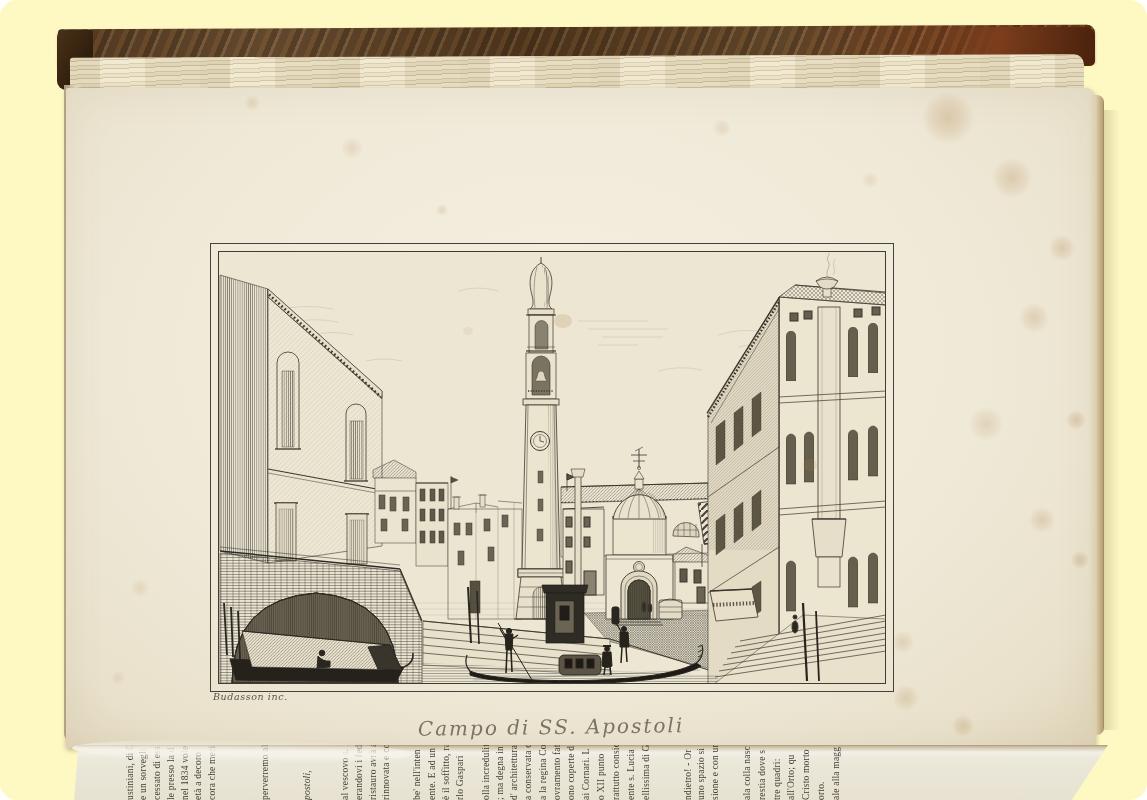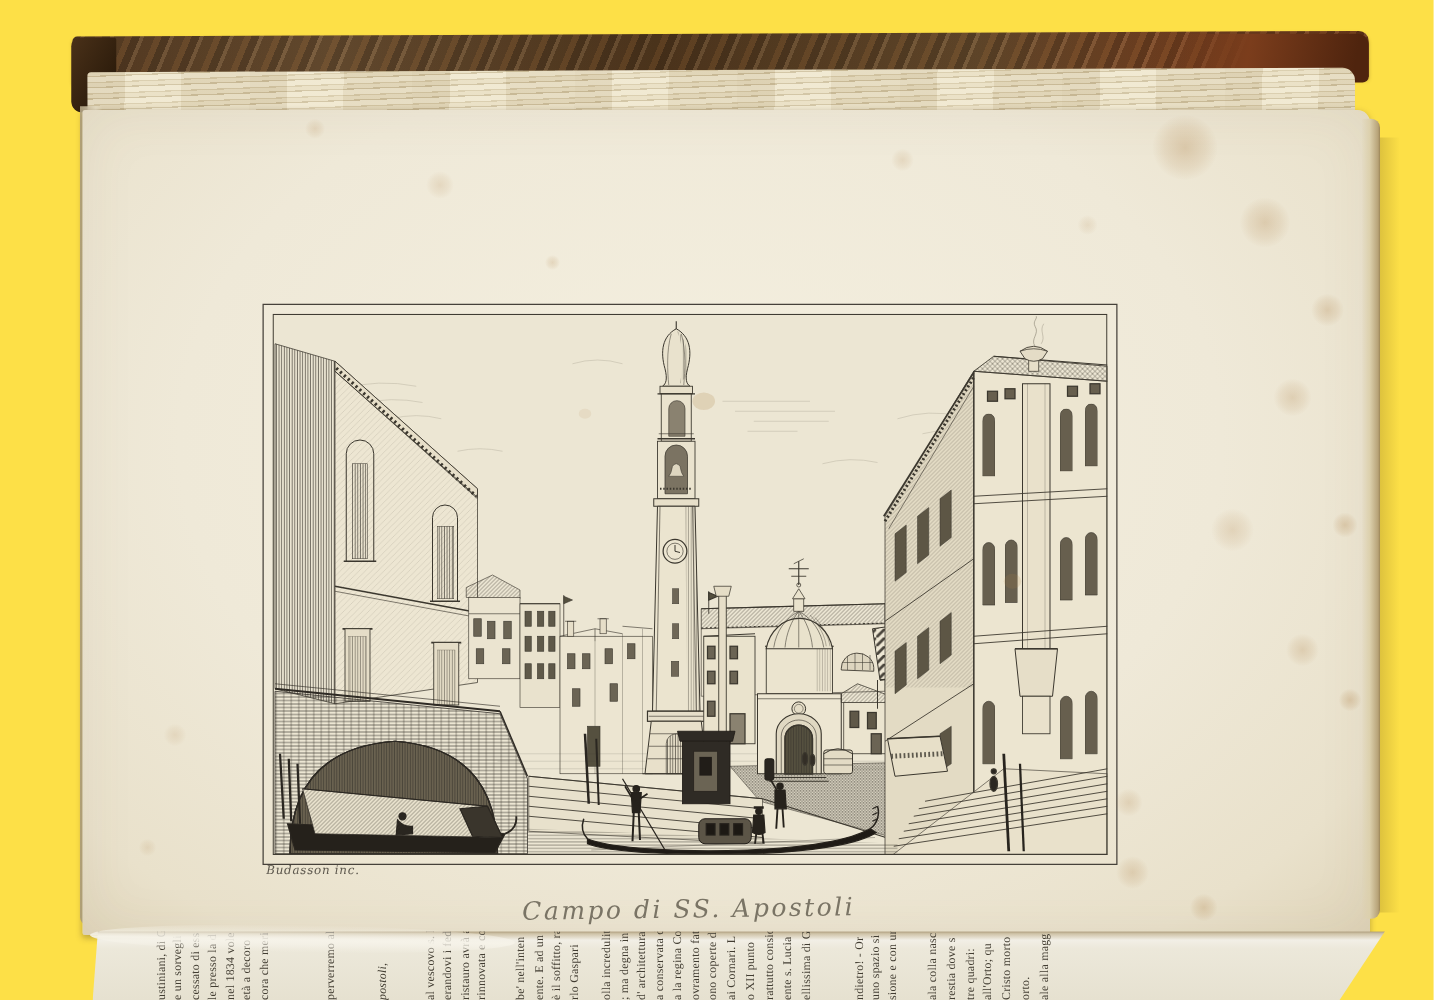--- a/index.html
+++ b/index.html
@@ -1,17 +1,17 @@
 <!DOCTYPE html>
 <html><head>
 <meta charset="utf-8">
 <style>
   html,body{margin:0;padding:0;background:#ffffff;}
-  #photo{position:relative;width:1147px;height:800px;background:#fde047;overflow:hidden;
-         font-family:"Liberation Serif",serif;}
+  #photo{position:relative;width:1147px;height:800px;background:#fef9c3;overflow:hidden;
+         font-family:"Liberation Serif",serif;border-radius:17px;}
   
   .board-top{position:absolute;left:58px;top:27px;width:1037px;height:38px;border-radius:4px 8px 3px 3px;
     background:linear-gradient(90deg,#5c3f24,#6f5233 20%,#553a1f 45%,#6b4e2e 70%,#7a4523 84%,#6e3a1c);
     transform:rotate(-0.25deg);box-shadow:0 2px 3px rgba(80,55,25,.35);}
   .board-top .marble{position:absolute;inset:0;border-radius:inherit;opacity:.8;
     background:repeating-linear-gradient(113deg,rgba(0,0,0,.28) 0 6px,rgba(255,235,200,.10) 6px 9px,rgba(0,0,0,.16) 9px 17px,rgba(120,80,40,.25) 17px 22px);}
   .board-right{position:absolute;left:935px;top:27px;width:160px;height:39px;border-radius:0 9px 5px 0;
     background:linear-gradient(100deg,rgba(94,48,22,0),#7b3d1c 40%,#4f240e 92%);}
   .board-tl{position:absolute;left:57px;top:30px;width:36px;height:60px;border-radius:7px 2px 2px 9px;
     background:linear-gradient(120deg,#4a3119,#2e1d0c 70%);}

